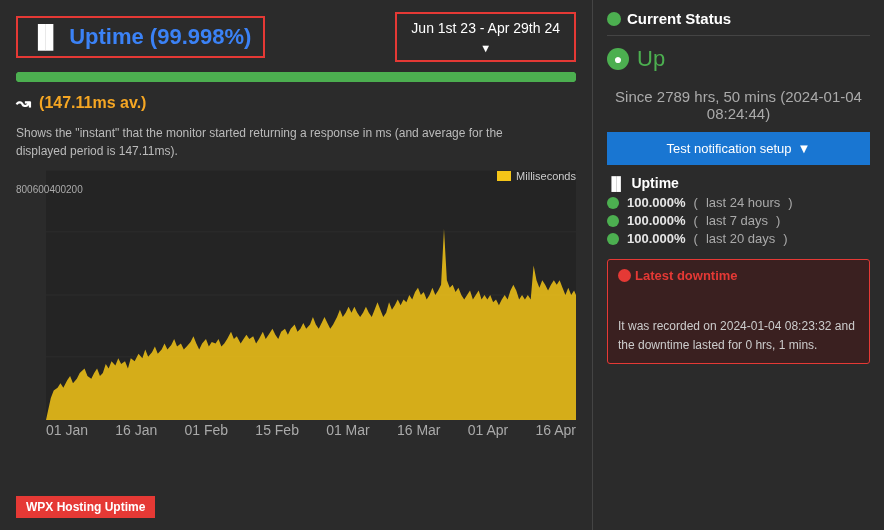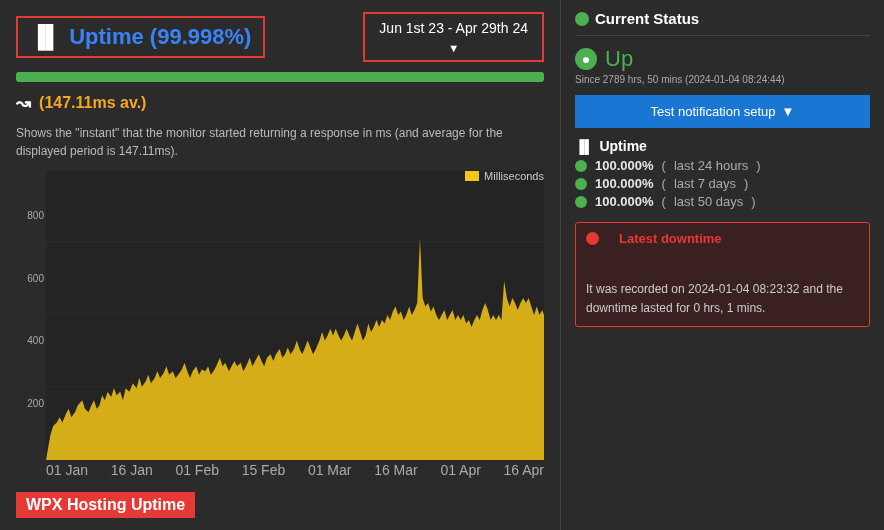--- a/index.html
+++ b/index.html
@@ -13,21 +13,21 @@
       display: flex;
     }
     .left-panel {
       flex: 1;
       padding: 12px 16px;
       display: flex;
       flex-direction: column;
       gap: 10px;
     }
     .right-panel {
-      width: 324px;
+      width: 292px;
       background: #2b2b2b;
       padding: 10px 14px;
       display: flex;
       flex-direction: column;
       gap: 10px;
       border-left: 1px solid #444;
     }
 
     
     .header-row {
@@ -128,25 +128,26 @@
       justify-content: space-between;
       padding: 2px 0 0 30px;
       font-size: 14px;
       color: #aaa;
     }
 
     
     .watermark {
       background: #e53935;
       color: #fff;
-      font-size: 16px;
+      font-size: 12px;
       font-weight: bold;
       padding: 4px 10px;
       display: inline-block;
       align-self: flex-start;
+      margin-top: 44px;
     }
 
     
     .current-status-header {
       display: flex;
       align-items: center;
       gap: 6px;
       font-size: 15px;
       font-weight: bold;
       color: #fff;
@@ -174,23 +175,24 @@
       display: flex;
       align-items: center;
       justify-content: center;
     }
     .status-up-text {
       font-size: 22px;
       font-weight: normal;
       color: #4caf50;
     }
     .status-since {
-      font-size: 10px;
+      font-size: 15px;
       color: #aaa;
-      margin-top: 2px;
+      margin-top: 16px;
+      text-align: center;
     }
 
     .test-btn {
       background: #1976d2;
       color: #fff;
       border: none;
       padding: 9px 16px;
       width: 100%;
       font-size: 13px;
       cursor: pointer;
@@ -233,21 +235,21 @@
 
     .downtime-section {
       background: #3a2020;
       border: 1px solid #e53935;
       border-radius: 3px;
       padding: 8px 10px;
     }
     .downtime-header {
       display: flex;
       align-items: center;
-      gap: 20px;
+      gap: 4px;
       font-size: 13px;
       font-weight: bold;
       color: #e53935;
       margin-bottom: 6px;
     }
     .downtime-icon {
       width: 13px;
       height: 13px;
       border-radius: 50%;
       background: #e53935;
@@ -260,27 +262,26 @@
       margin-top: 34px;
     }
 
     
     .chart-y-labels {
       position: absolute;
       left: 0;
       top: 14px;
       bottom: 22px;
       display: flex;
-      flex-direction: column;
+      flex-direction: row;
       justify-content: space-between;
       font-size: 10px;
       color: #aaa;
       width: 28px;
       text-align: right;
-      margin-top: 26px;
     }
   </style>
 </head>
 <body>
 
 <div class="left-panel">
 
   <div class="header-row">
     <div class="uptime-title-box">
       <span class="bar-icon">▐▌</span>
@@ -385,21 +386,21 @@
       <div class="green-dot"></div>
       <span class="uptime-pct">100.000%</span>
       <span class="uptime-period">(</span>
       <span class="uptime-period">last 7 days</span>
       <span class="uptime-period">)</span>
     </div>
     <div class="uptime-row">
       <div class="green-dot"></div>
       <span class="uptime-pct">100.000%</span>
       <span class="uptime-period">(</span>
-      <span class="uptime-period">last 50 days</span>
+      <span class="uptime-period">last 20 days</span>
       <span class="uptime-period">)</span>
     </div>
   </div>
 
   <div class="downtime-section">
     <div class="downtime-header">
       <div class="downtime-icon"></div>
       <span>Latest downtime</span>
     </div>
     <div class="downtime-text">It was recorded on 2024-01-04 08:23:32 and the downtime lasted for 0 hrs, 1 mins.</div>

